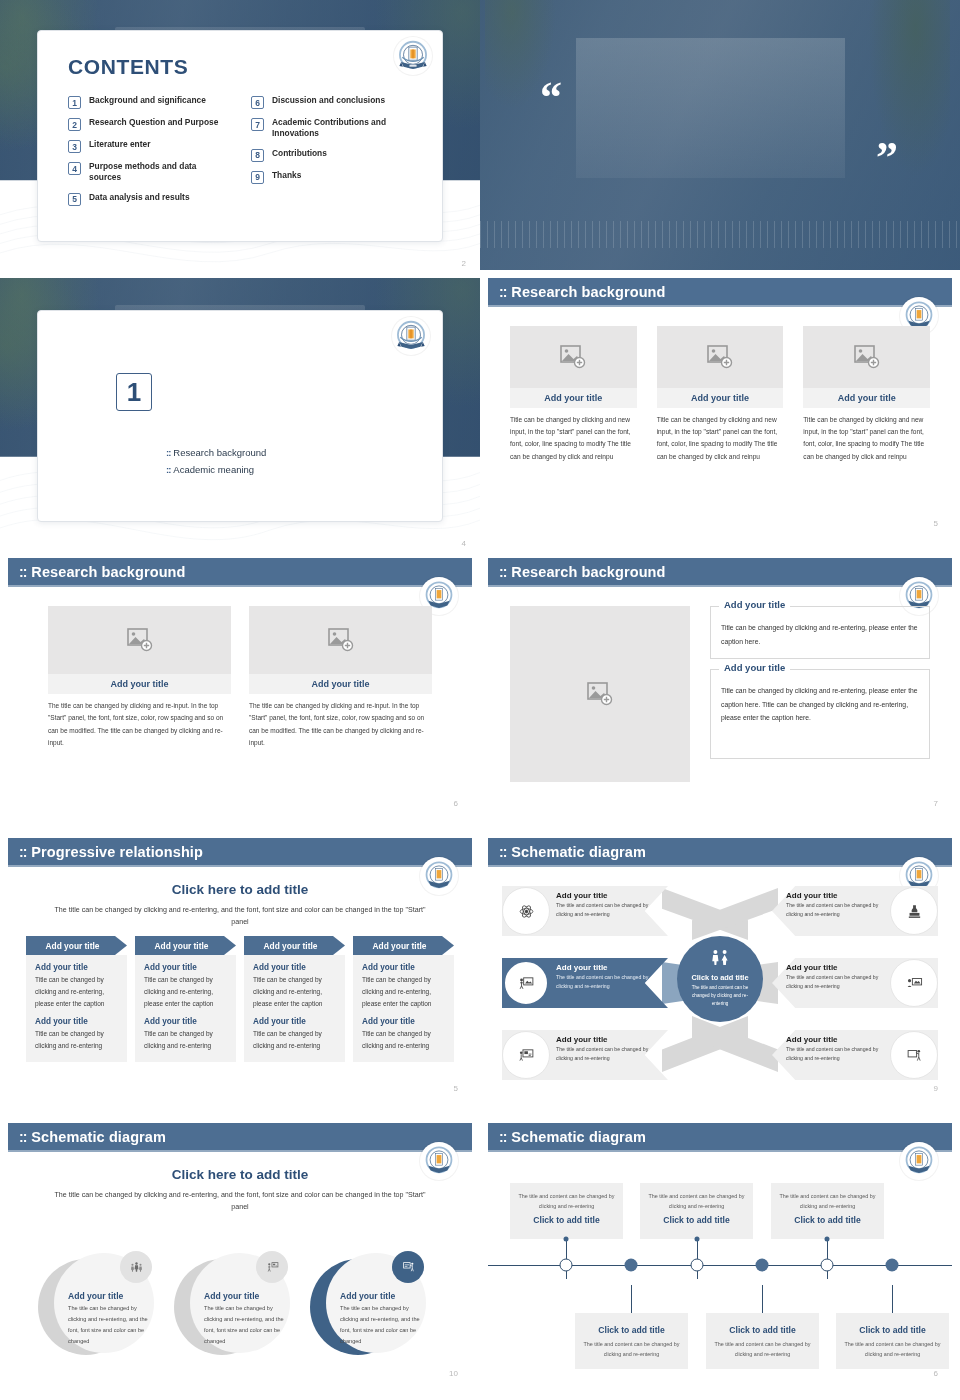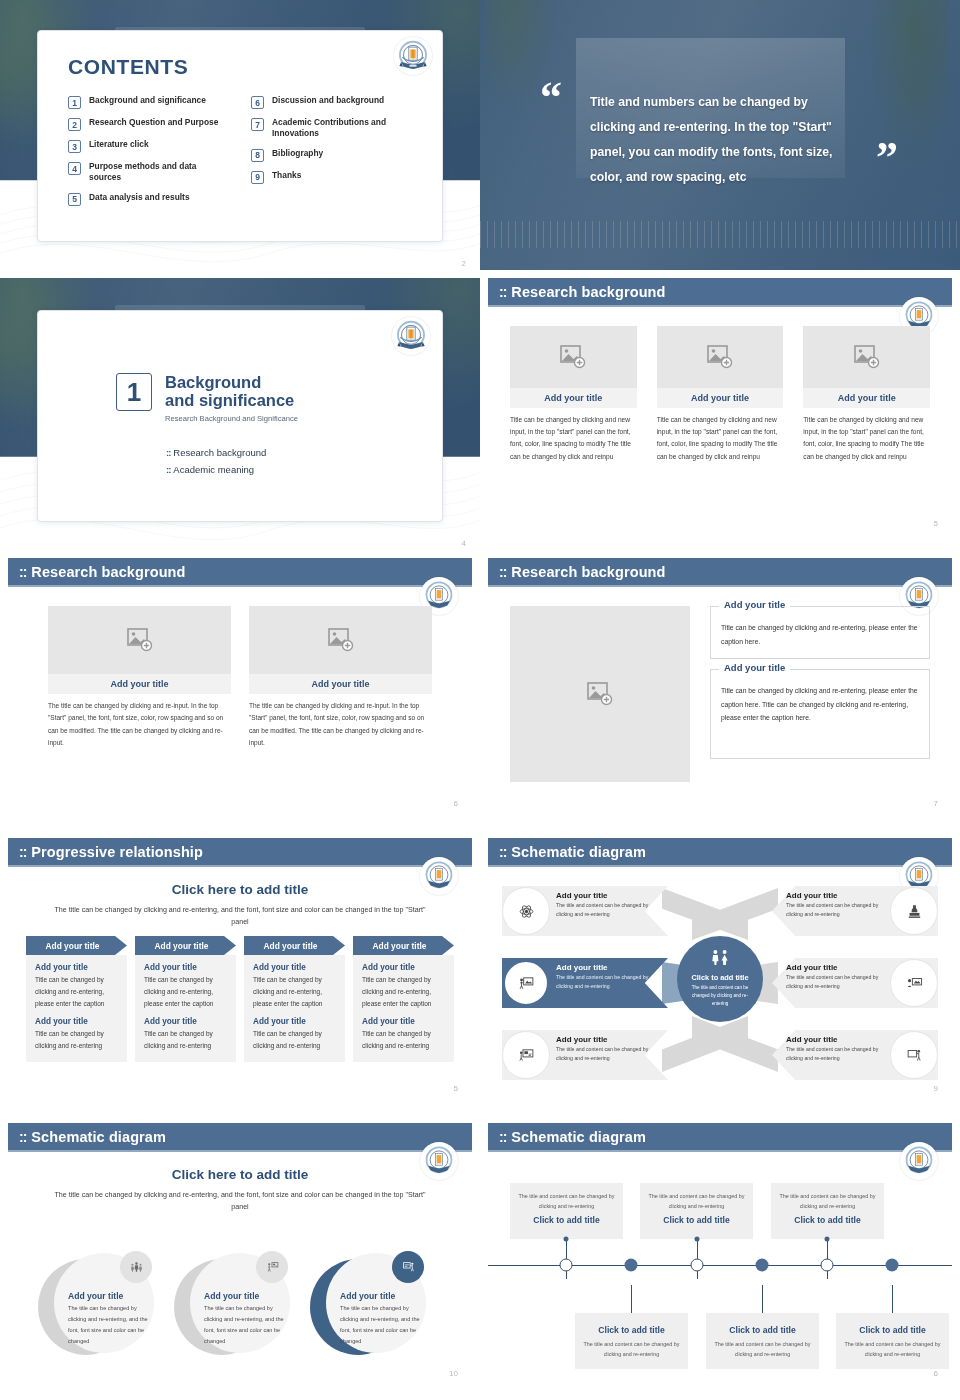--- a/index.html
+++ b/index.html
@@ -243,43 +243,43 @@
           <div class="toc-item">
             <span class="toc-num">1</span>
             <span class="toc-lbl">Background and significance</span>
             </div>
           <div class="toc-item">
             <span class="toc-num">2</span>
             <span class="toc-lbl">Research Question and Purpose</span>
             </div>
           <div class="toc-item">
             <span class="toc-num">3</span>
-            <span class="toc-lbl">Literature click</span>
+            <span class="toc-lbl">Literature enter</span>
             </div>
           <div class="toc-item">
             <span class="toc-num">4</span>
             <span class="toc-lbl" style="max-width:130px">Purpose methods and data sources</span>
             </div>
           <div class="toc-item">
             <span class="toc-num">5</span>
             <span class="toc-lbl">Data analysis and results</span>
             </div>
         </div>
         <div class="toc-col">
           <div class="toc-item">
             <span class="toc-num">6</span>
-            <span class="toc-lbl">Discussion and background</span>
+            <span class="toc-lbl">Discussion and conclusions</span>
             </div>
           <div class="toc-item">
             <span class="toc-num">7</span>
             <span class="toc-lbl" style="max-width:130px">Academic Contributions and Innovations</span>
             </div>
           <div class="toc-item">
             <span class="toc-num">8</span>
-            <span class="toc-lbl">Bibliography</span>
+            <span class="toc-lbl">Contributions</span>
             </div>
           <div class="toc-item">
             <span class="toc-num">9</span>
             <span class="toc-lbl">Thanks</span>
             </div>
         </div>
       </div>
     </div>
     <div class="pgnum">2</div>
   </div>
@@ -287,21 +287,20 @@
   <div class="slide" style="height:270px">
     <div class="quote-slide">
       <div class="quote-bg">
         <div class="qb-bldg"></div>
         <div class="qb-tree"></div>
         <div class="qb-tree2"></div>
         <div class="qb-fence"></div>
       </div>
       <div class="qmark open">“</div>
       <div class="qmark close">”</div>
-      <div class="quote-text">Title and numbers can be changed by clicking and re-entering. In the top "Start" panel, you can modify the fonts, font size, color, and row spacing, etc</div>
     </div>
   </div>
 
   <div class="slide" style="height:280px">
     <div class="photo-bg" style="top:8px">
       <div class="photo-bldg"></div>
     </div>
     <div class="white-wedge"></div>
     <svg class="wave" viewBox="0 0 480 130" preserveAspectRatio="none">
       <g fill="none" stroke="#ccd5de" stroke-width="0.35">
@@ -323,25 +322,20 @@
           <rect x="27.5" y="21" width="9" height="15" fill="#f0a63a"></rect>
           <rect x="31" y="21" width="2" height="15" fill="#e0871d"></rect>
           <path d="M14 34 q18 14 36 0" fill="none" stroke="#6e93b5" stroke-width="2.4"></path>
           <path d="M12 42 l20 5 20 -5 -4 8 -16 4 -16 -4 z" fill="#3f6287"></path>
           <path d="M12 42 l-3 7 6 1 z" fill="#2e4f77"></path>
           <path d="M52 42 l3 7 -6 1 z" fill="#2e4f77"></path>
         </svg>
       </div>
       <div class="sect-row">
         <div class="sect-num">1</div>
-        <div>
-          <div class="sect-h">Background</div>
-          <div class="sect-h">and significance</div>
-          <div class="sect-sub">Research Background and Significance</div>
-        </div>
       </div>
       <div class="sect-list">
         <div class="sect-li">
           <b>::</b><span>Research background</span></div>
         <div class="sect-li">
           <b>::</b><span>Academic meaning</span></div>
       </div>
     </div>
     <div class="pgnum">4</div>
   </div>

